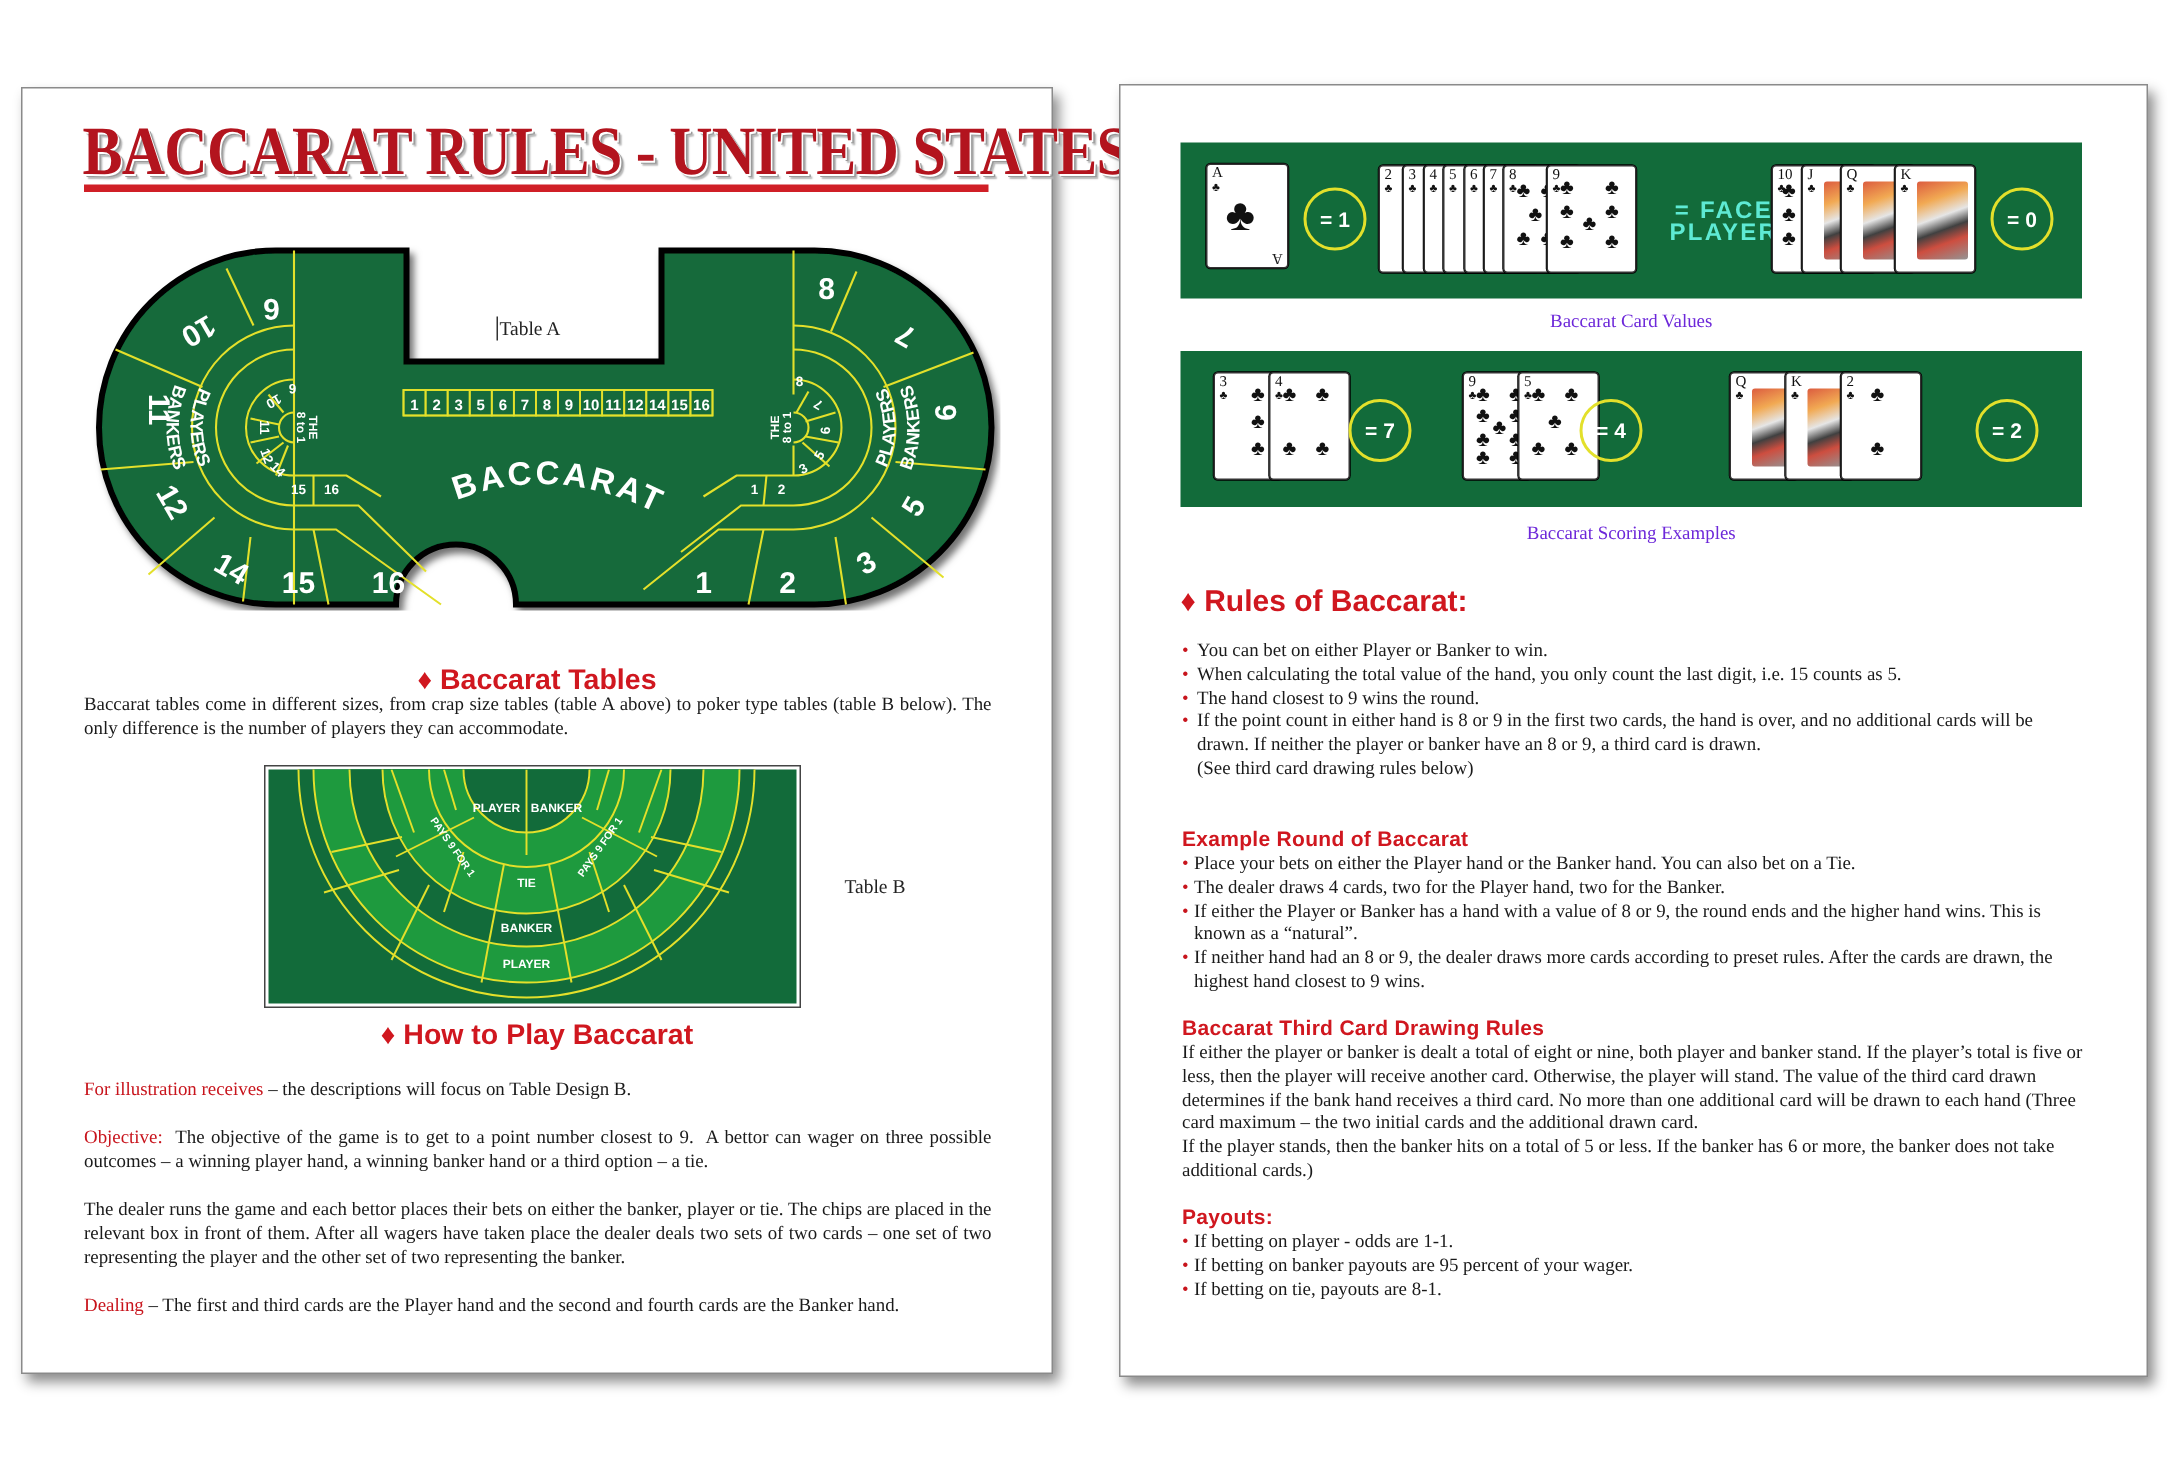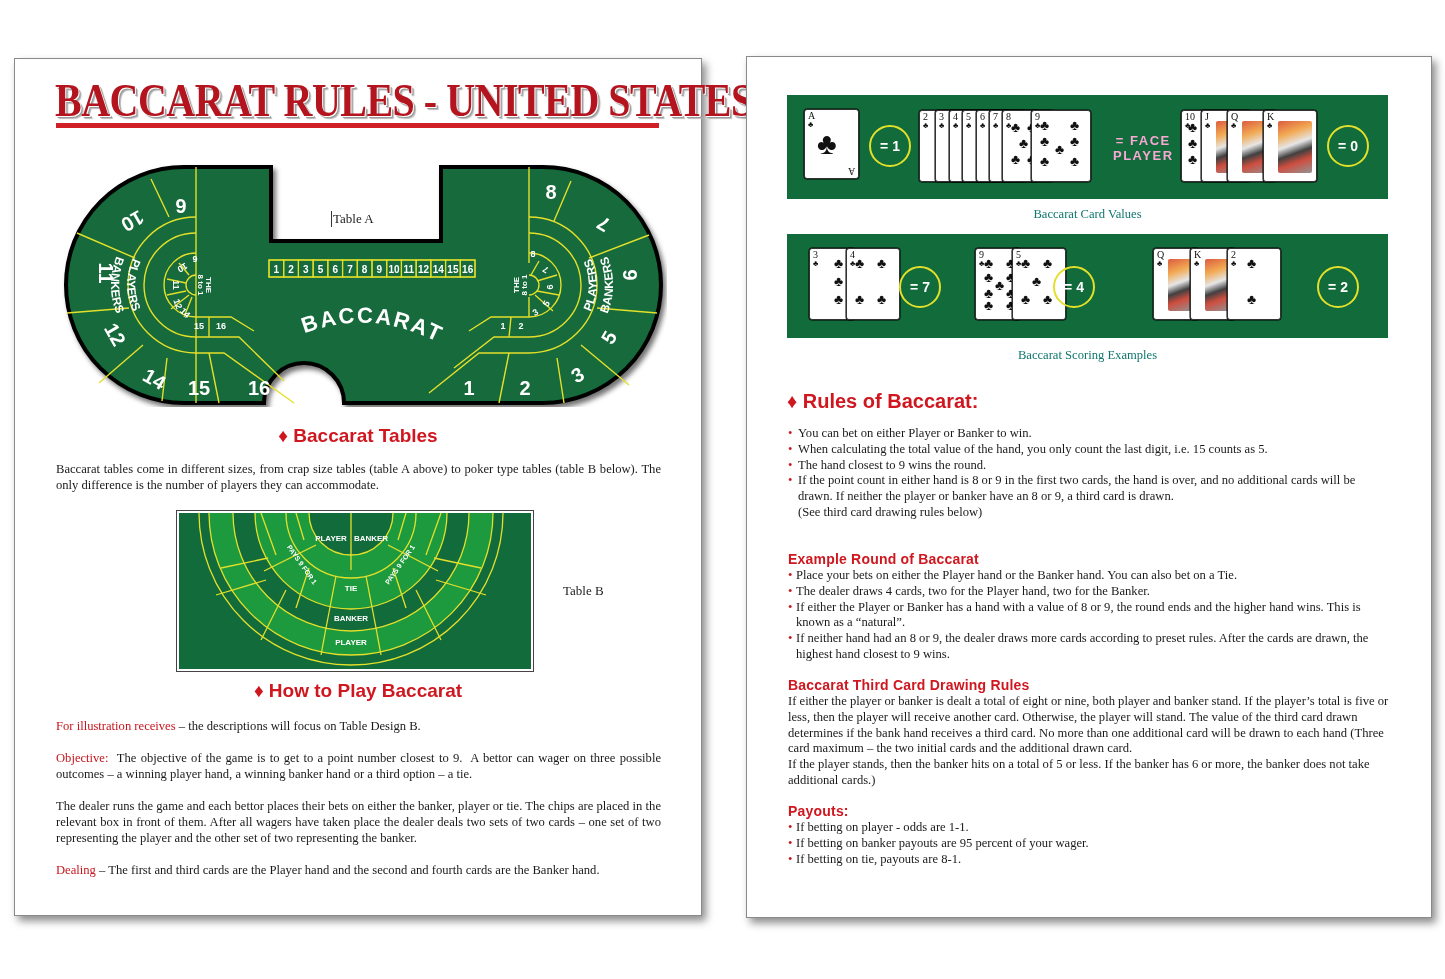--- a/index.html
+++ b/index.html
@@ -9,21 +9,21 @@
   #page-right { left:746px; top:56px; width:684px; height:860px; }
 
   .title { position:absolute; left:40px; top:18px; width:606px; text-align:center; font-family:"Liberation Serif", serif; font-weight:bold; font-size:40px; color:#b3141e; letter-spacing:-0.5px; transform:scaleY(1.15); text-shadow: 1px 1px 0 #fff, 2px 2px 0 #9a9a9a, 3px 3px 1px #b8b8b8; white-space:nowrap; }
   .title-rule { position:absolute; left:41px; top:64px; width:603px; height:5px; background:#d01f26; }
 
   .h-section { position:absolute; font-family:"Liberation Sans", sans-serif; font-weight:bold; color:#d0171f; font-size:19px; }
   .h-sub { position:absolute; font-family:"Liberation Sans", sans-serif; font-weight:bold; color:#d0171f; font-size:14px; letter-spacing:0.2px; }
   .para { position:absolute; font-size:12.6px; line-height:16px; color:#1a1a1a; }
   .red { color:#c8141c; }
 
-  .caption { position:absolute; font-size:12.6px; color:#0f766e; text-align:center; }
+  .caption { position:absolute; font-size:12.6px; color:#6d28d9; text-align:center; }
 
   
   #table-a { position:absolute; left:44px; top:104px; width:608px; height:244px; }
   .tableA-label { position:absolute; left:318px; top:152px; font-size:13px; color:#222; }
   .tableA-label::before { content:""; position:absolute; left:-2px; top:0; width:1px; height:16px; background:#333; }
 
   
   #table-b { position:absolute; left:161px; top:451px; width:358px; height:162px; }
   .tableB-label { position:absolute; left:548px; top:524px; font-size:13px; color:#222; }
 
@@ -34,21 +34,21 @@
 
   .card { position:absolute; background:#fff; border:1px solid #333; border-radius:3px; box-shadow: 0 0 0 0.5px #000; }
   .card .rank { position:absolute; left:3px; top:1px; font-family:"Liberation Serif", serif; font-size:10px; line-height:10px; color:#111; }
   .card .rank small { display:block; font-size:8px; line-height:8px; }
   .card .pip { position:absolute; font-size:14px; color:#111; line-height:14px; }
   .card .bigpip { position:absolute; font-size:30px; color:#111; line-height:30px; }
   .card .rank-bottom { position:absolute; right:3px; bottom:2px; font-family:"Liberation Serif", serif; font-size:10px; line-height:10px; transform:rotate(180deg); }
   .face-art { position:absolute; left:14px; top:10px; right:4px; bottom:8px; border-radius:2px; background:linear-gradient(160deg,#d84a2a 0%,#f0a040 25%,#e3e3e3 45%,#2b2b2b 60%,#c83a2a 75%,#888 100%); opacity:0.9; }
 
   .eq-circle { position:absolute; width:38px; height:38px; border:2px solid #e3e02b; border-radius:50%; color:#fff; font-family:"Liberation Sans", sans-serif; font-weight:bold; font-size:14px; text-align:center; line-height:38px; }
-  .face-value { position:absolute; color:#f9a8d4; font-family:"Liberation Sans", sans-serif; font-weight:bold; font-size:13px; line-height:15px; letter-spacing:1.5px; text-align:center; }
+  .face-value { position:absolute; color:#5eead4; font-family:"Liberation Sans", sans-serif; font-weight:bold; font-size:16px; line-height:15px; letter-spacing:1.5px; text-align:center; }
 
   ul.rules { position:absolute; margin:0; padding:0; list-style:none; font-size:12.6px; line-height:15.8px; color:#1a1a1a; }
   ul.rules li { position:relative; padding-left:10px; }
   ul.rules li::before { content:"•"; color:#c8141c; position:absolute; left:0; top:0; }
   ul.rules.tight li { padding-left:8px; }
 </style>
 <style>#rules-list li.cont::before{content:"";}</style></head>
 <body>
 
 <div class="page" id="page-left">
@@ -192,21 +192,21 @@
     </g>
     <g font-family="Liberation Sans, sans-serif" font-weight="bold" fill="#fff" font-size="8">
       <text x="147" y="122" transform="rotate(90 147 122)" text-anchor="middle">THE</text>
       <text x="139" y="122" transform="rotate(90 139 122)" text-anchor="middle">8 to 1</text>
       <text x="460" y="122" transform="rotate(-90 460 122)" text-anchor="middle">THE</text>
       <text x="468" y="122" transform="rotate(-90 468 122)" text-anchor="middle">8 to 1</text>
     </g>
   </svg>
   <div class="tableA-label">Table A</div>
 
-  <div class="h-section" style="left:0;width:686px;text-align:center;top:366px;">♦ Baccarat Tables</div>
+  <div class="h-section" style="left:0;width:686px;text-align:center;top:384px;">♦ Baccarat Tables</div>
   <div class="para" style="left:41px;top:402px;width:605px;text-align:justify;">Baccarat tables come in different sizes, from crap size tables (table A above) to poker type tables (table B below). The only difference is the number of players they can accommodate.</div>
 
   <svg id="table-b" viewBox="0 0 358 162">
     <rect x="0.5" y="0.5" width="357" height="161" fill="#fff" stroke="#444"></rect>
     <rect x="3" y="3" width="352" height="156" fill="#126b3a"></rect>
     <defs>
         <clipPath id="cb">
           <rect x="3" y="3" width="352" height="156"></rect>
         </clipPath>
       </defs>

